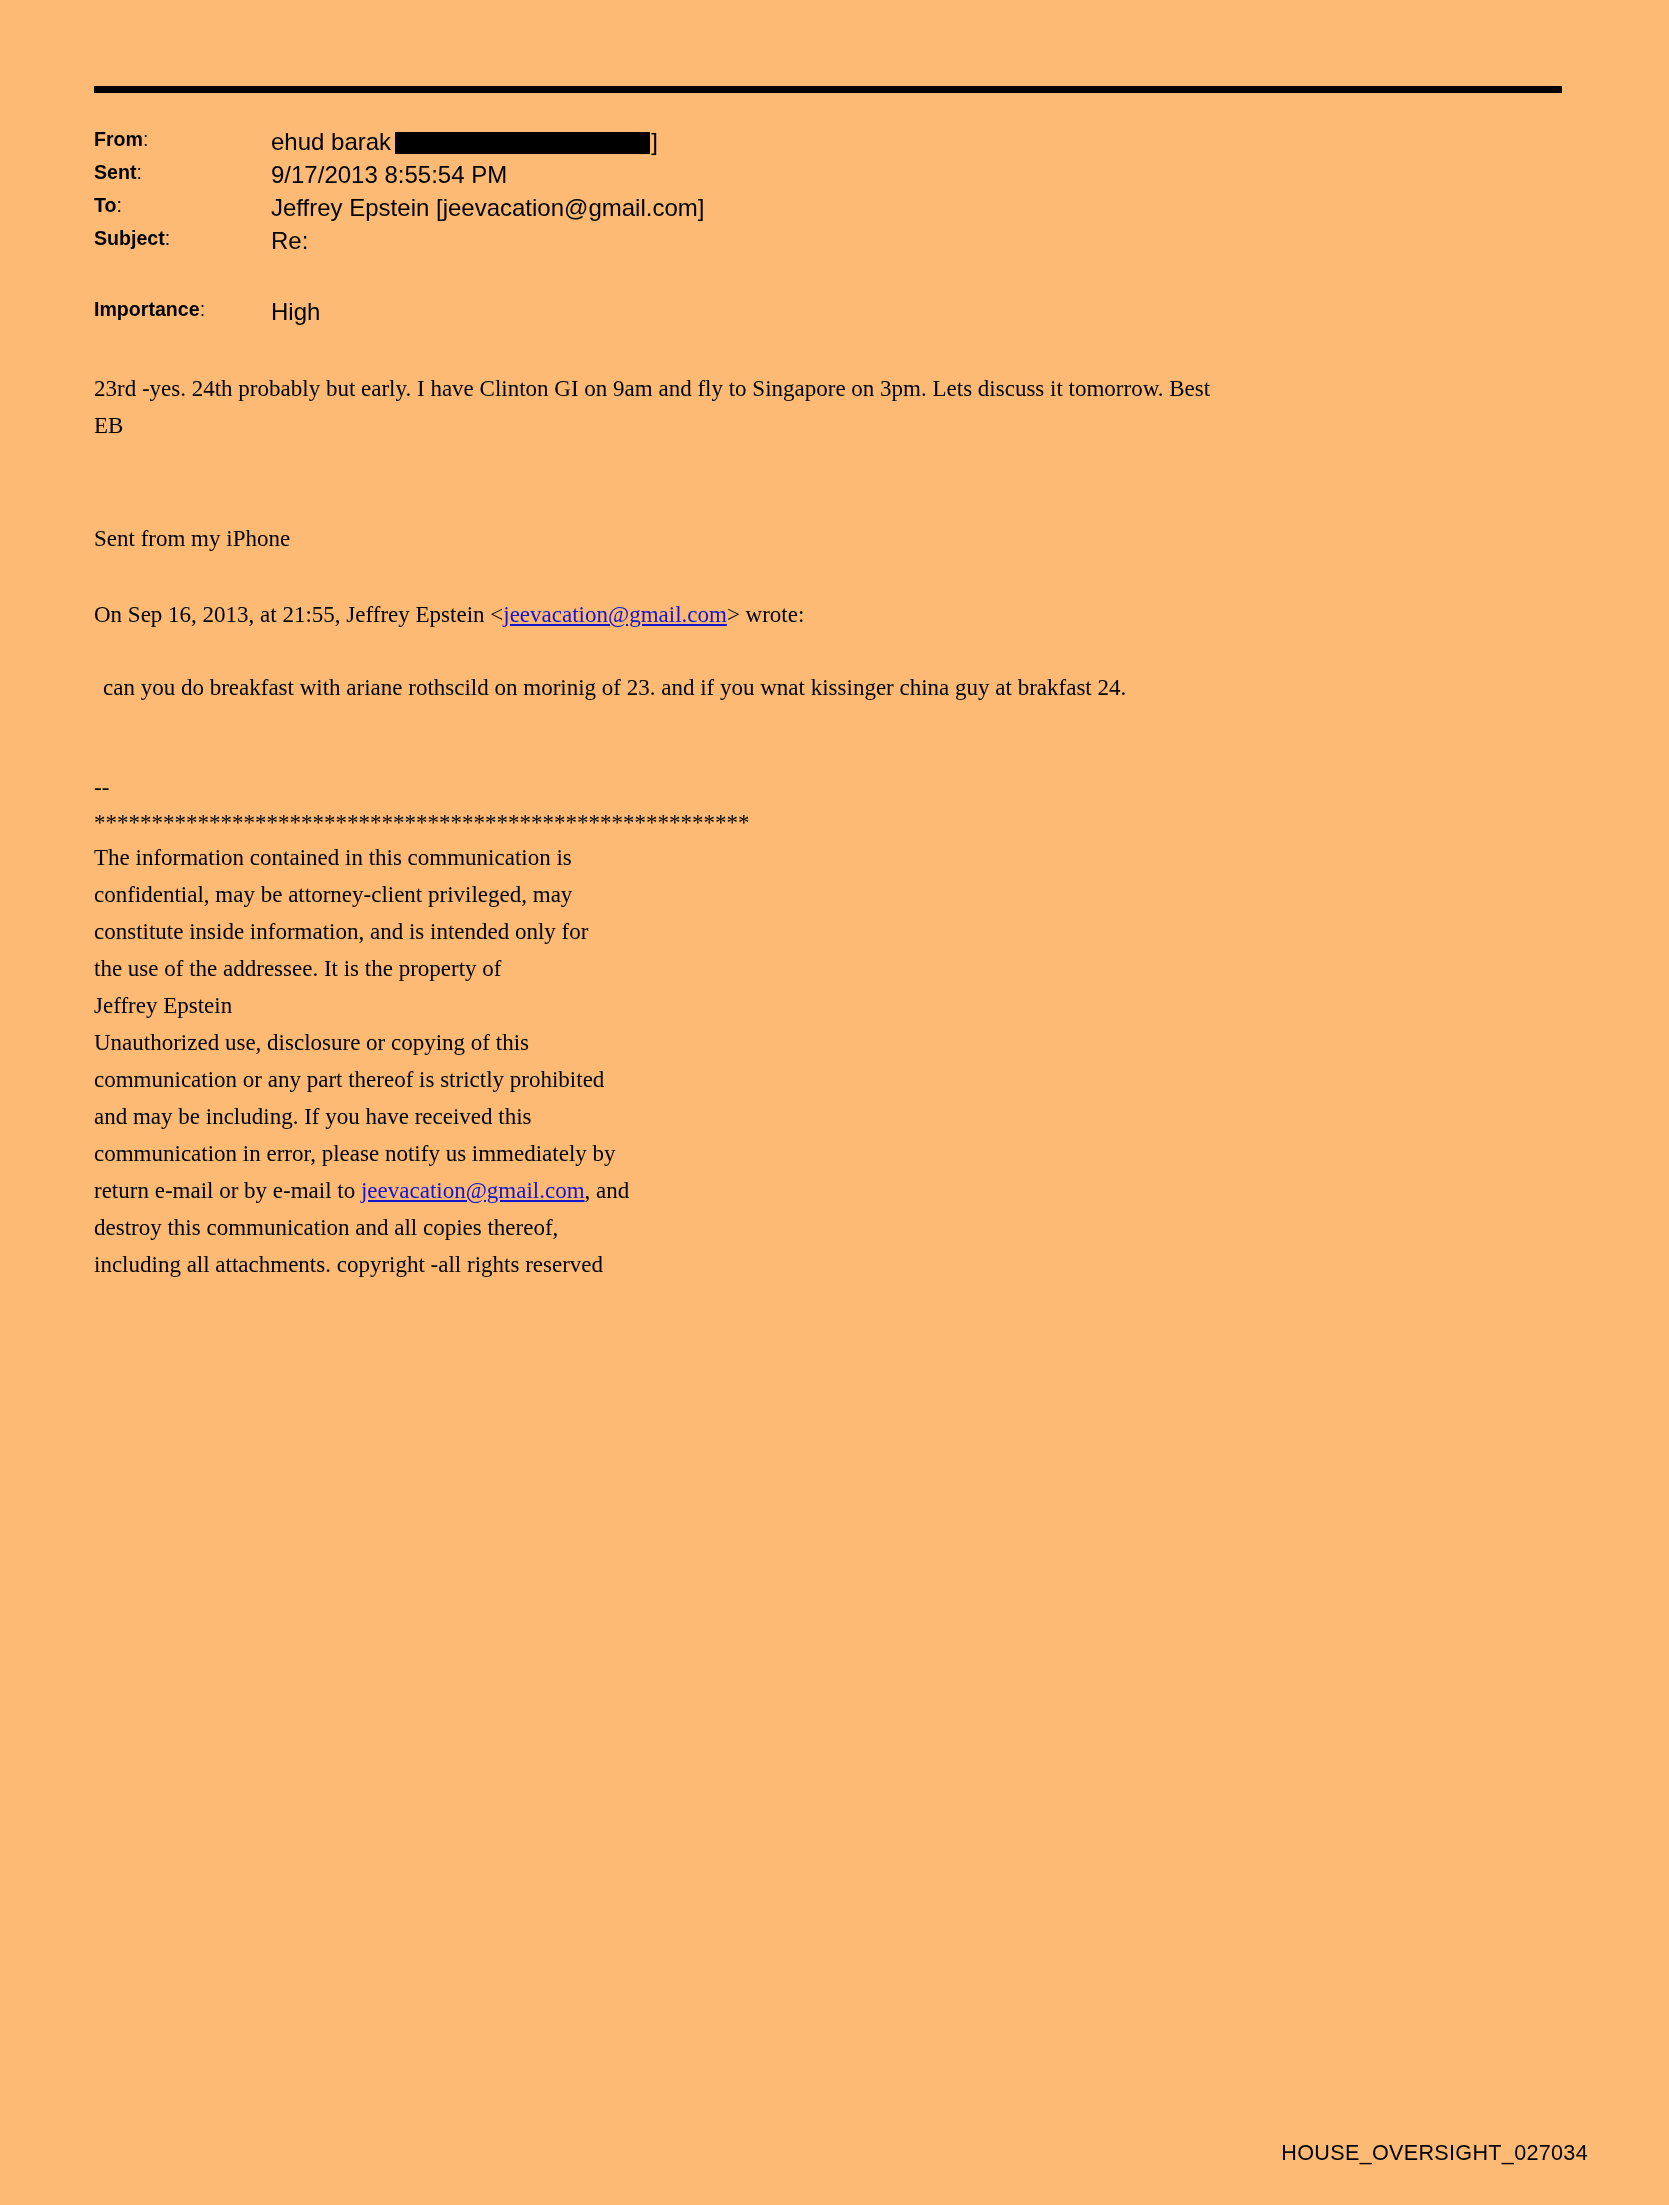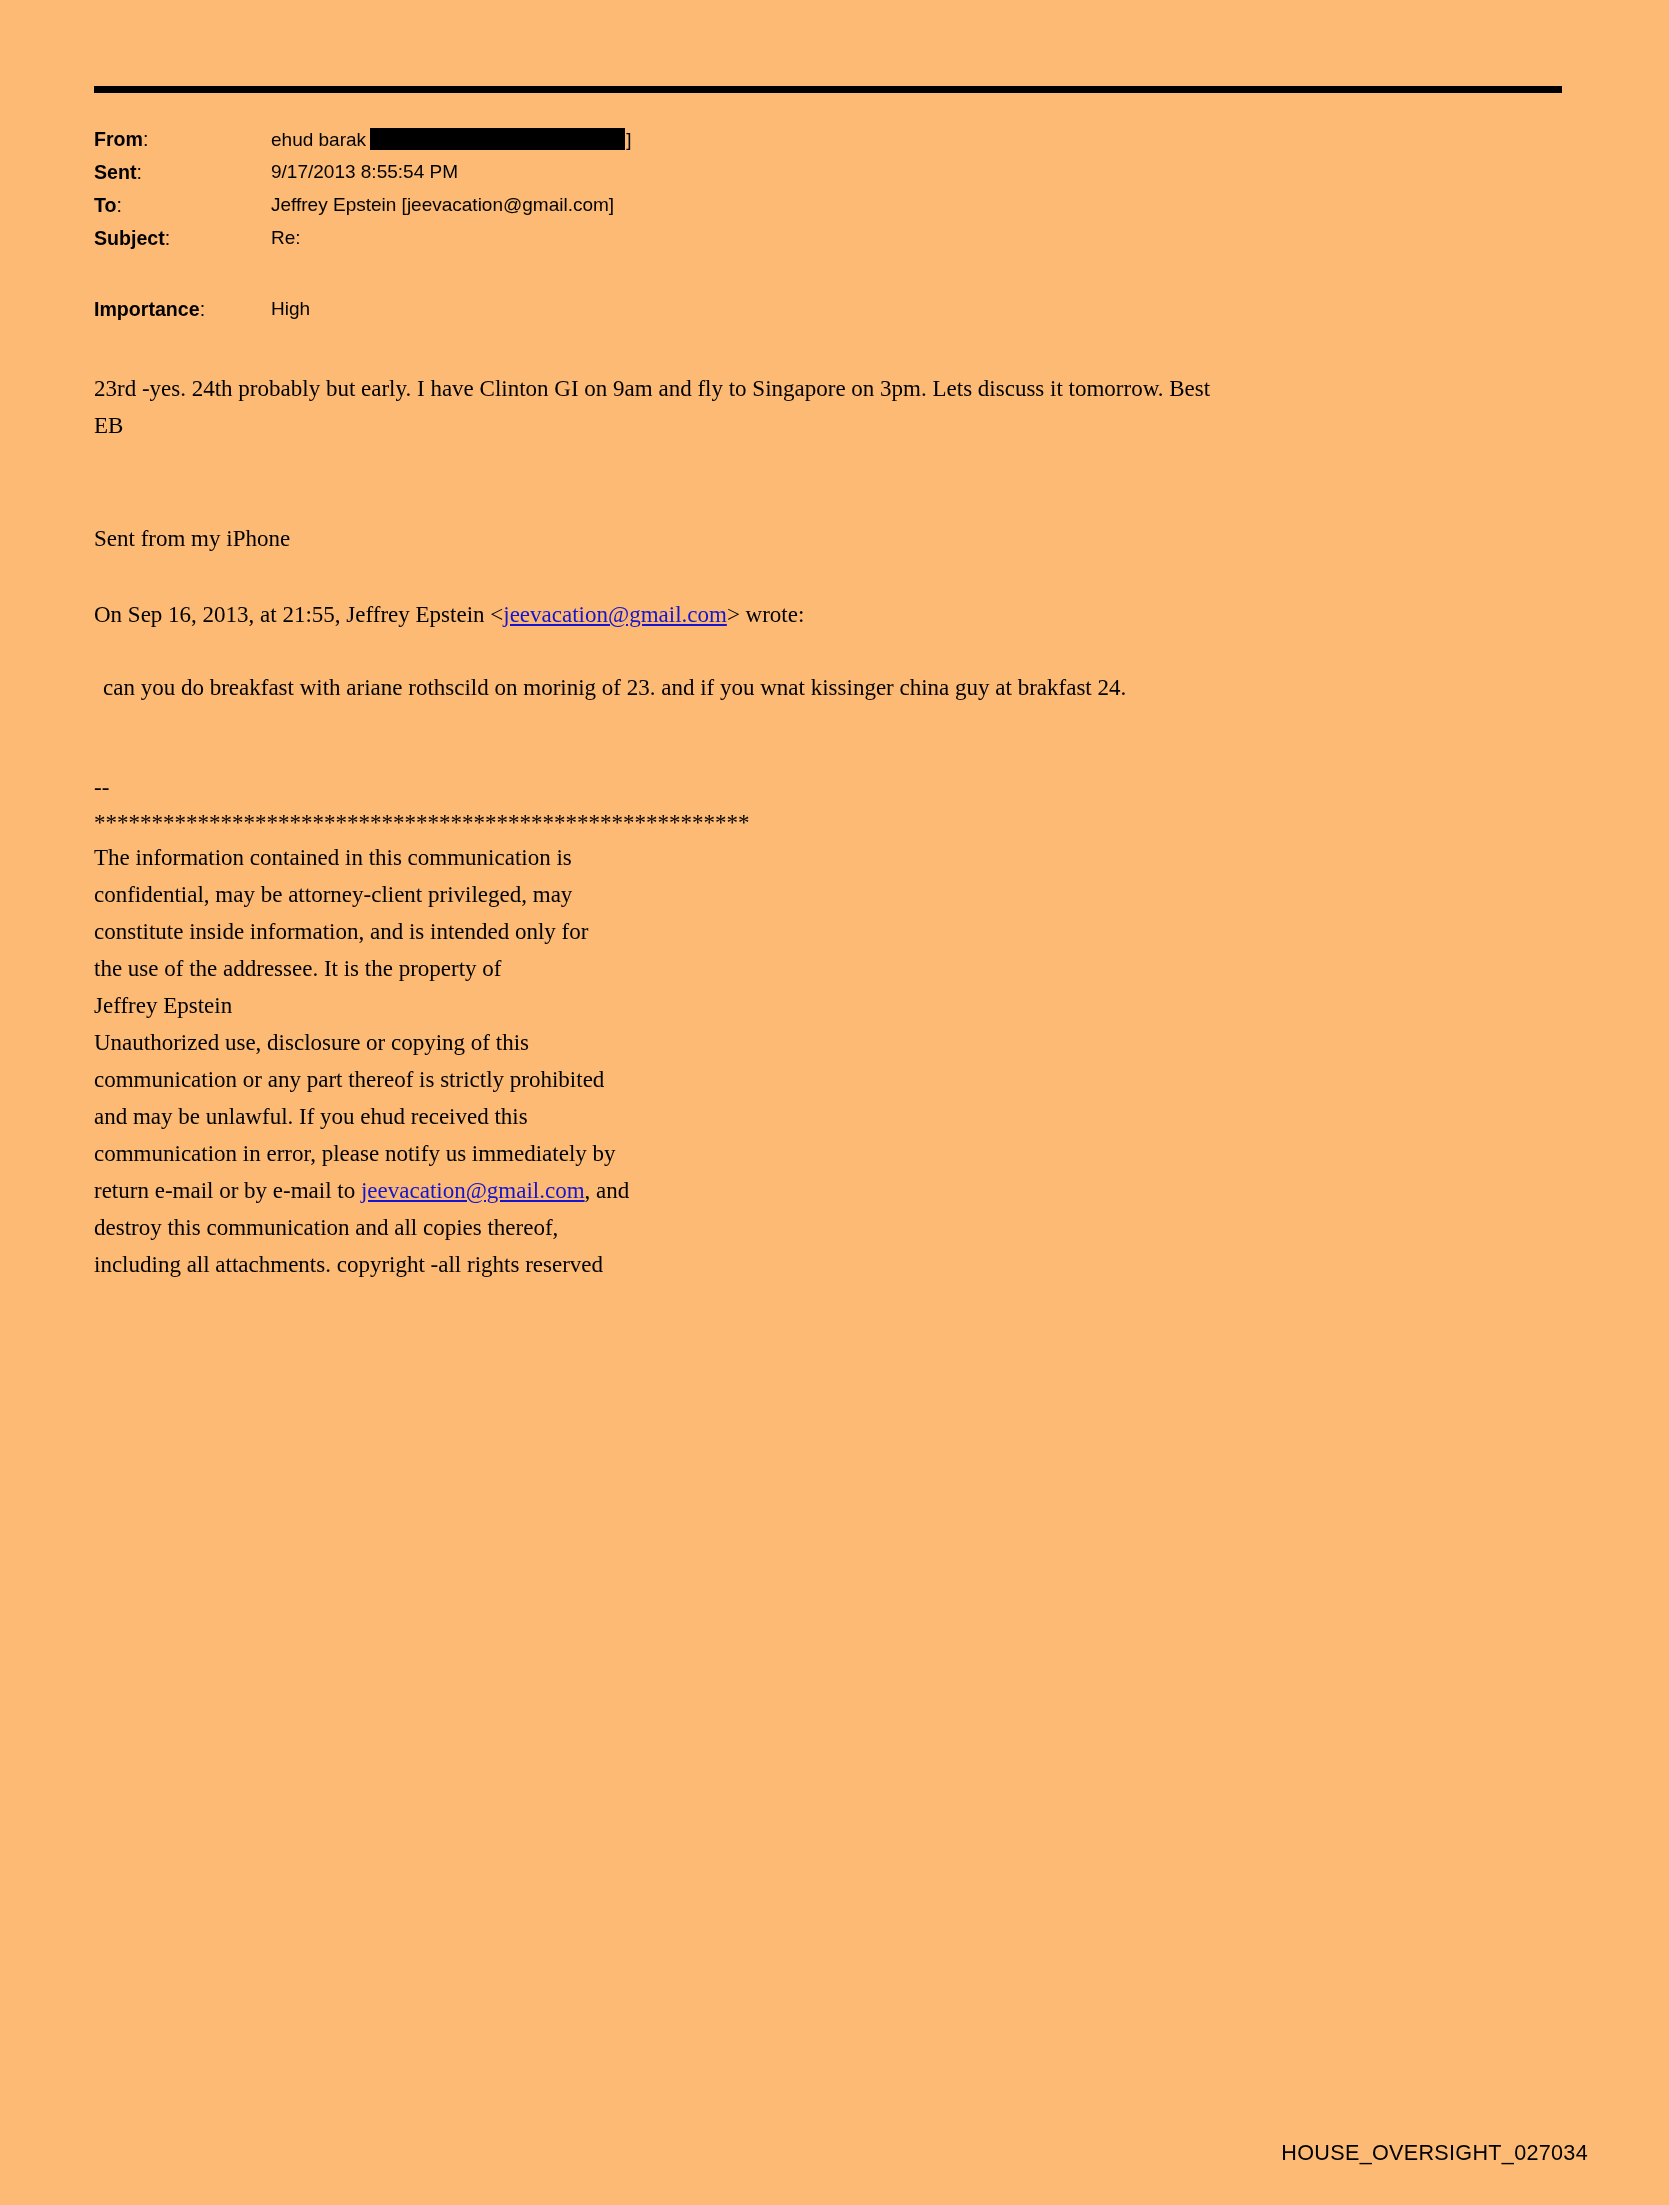--- a/index.html
+++ b/index.html
@@ -45,21 +45,21 @@
   }
   .hdr-label {
     width: 177px;
     font-size: 19.6px;
     font-weight: bold;
     font-family: "Liberation Sans", sans-serif;
     white-space: nowrap;
   }
   .hdr-label .colon { font-weight: normal; }
   .hdr-value {
-    font-size: 19px;
+    font-size: 24px;
     font-family: "Liberation Sans", sans-serif;
     white-space: nowrap;
     position: relative;
     text-align: center;
   }
   .redaction {
     display: inline-block;
     width: 255px;
     height: 22px;
     background: #000000;
@@ -164,21 +164,21 @@
   <div class="body-text" id="disclaimer">
     <div>--</div>
     <div class="stars">*********************************************************</div>
     <div>The information contained in this communication is</div>
     <div>confidential, may be attorney-client privileged, may</div>
     <div>constitute inside information, and is intended only for</div>
     <div>the use of the addressee. It is the property of</div>
     <div>Jeffrey Epstein</div>
     <div>Unauthorized use, disclosure or copying of this</div>
     <div>communication or any part thereof is strictly prohibited</div>
-    <div>and may be unlawful. If you ehud received this</div>
+    <div>and may be including. If you have received this</div>
     <div>communication in error, please notify us immediately by</div>
     <div class="nowrap"><span>return e-mail or by e-mail to </span><a class="link" href="#">jeevacation@gmail.com</a><span>, and</span></div>
     <div>destroy this communication and all copies thereof,</div>
     <div>including all attachments. copyright -all rights reserved</div>
   </div>
 
   <div class="footer-stamp">HOUSE_OVERSIGHT_027034</div>
 
 </div>
 

